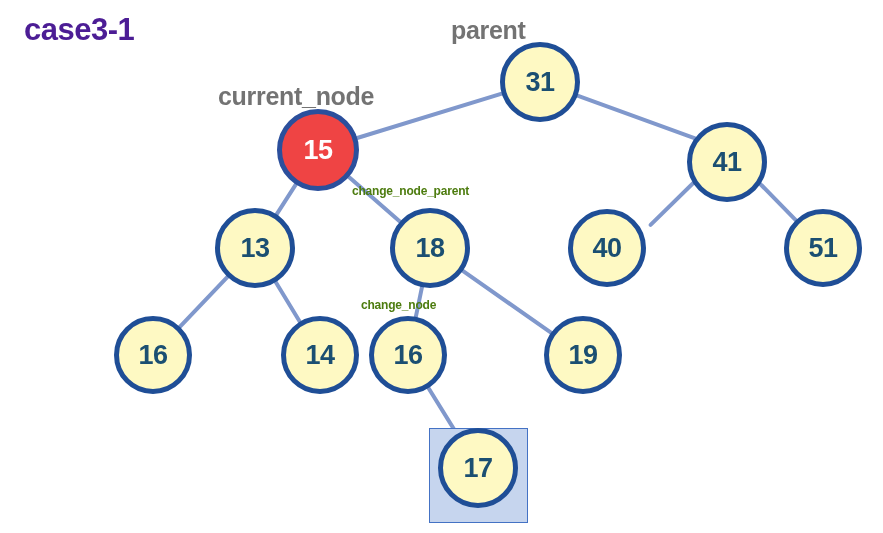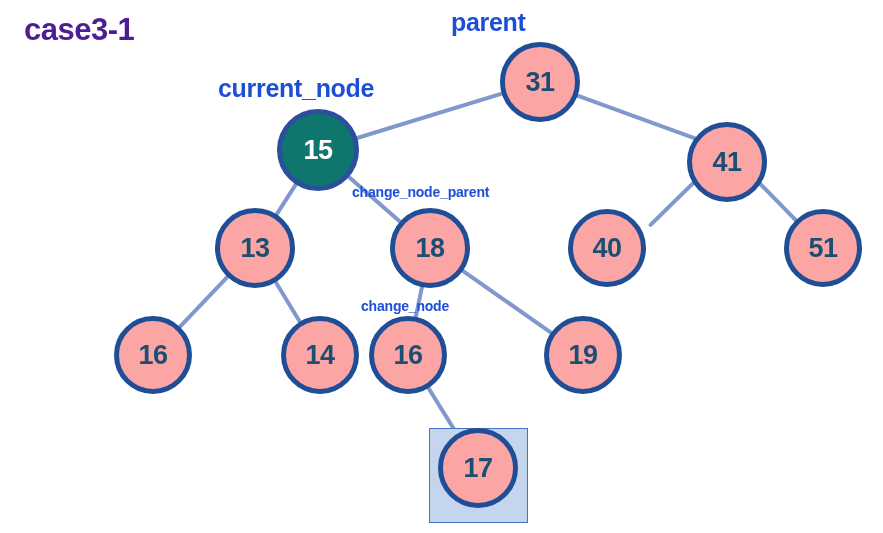--- a/index.html
+++ b/index.html
@@ -27,53 +27,54 @@
   .selection-box {
     position: absolute;
     box-sizing: border-box;
     background: #c6d5ee;
     border: 1.5px solid #4472c4;
   }
   .node {
     position: absolute;
     box-sizing: border-box;
     border-radius: 50%;
-    background: #fca5a5;
+    background: #fef9c3;
     border: 5px solid #1f4e96;
     display: flex;
     align-items: center;
     justify-content: center;
     color: #1b4f72;
     font-weight: bold;
     font-size: 27px;
     letter-spacing: -0.5px;
   }
   .node.highlight {
-    background: #0f766e;
+    background: #ef4444;
     border-color: #2b4f9c;
     color: #ffffff;
   }
   .label {
     position: absolute;
     white-space: nowrap;
     font-weight: bold;
   }
   .label-title {
     color: #4c1d95;
     font-size: 31px;
     letter-spacing: -0.5px;
   }
   .label-black {
-    color: #1d4ed8;
+    color: #737373;
     font-size: 25px;
     letter-spacing: -0.3px;
+    margin-top: 8px;
   }
   .label-red {
-    color: #1d4ed8;
-    font-size: 14px;
+    color: #4d7c0f;
+    font-size: 12px;
     letter-spacing: -0.2px;
   }
 </style>
 </head>
 <body>
 
 <div id="canvas">
 
   <svg id="edges" viewBox="0 0 883 533" xmlns="http://www.w3.org/2000/svg">
       <line x1="507.4908749061865" y1="91.95775002873567" x2="351.46527583186685" y2="139.74937497041915" stroke="#8098cc" stroke-width="4" stroke-linecap="round"></line>

